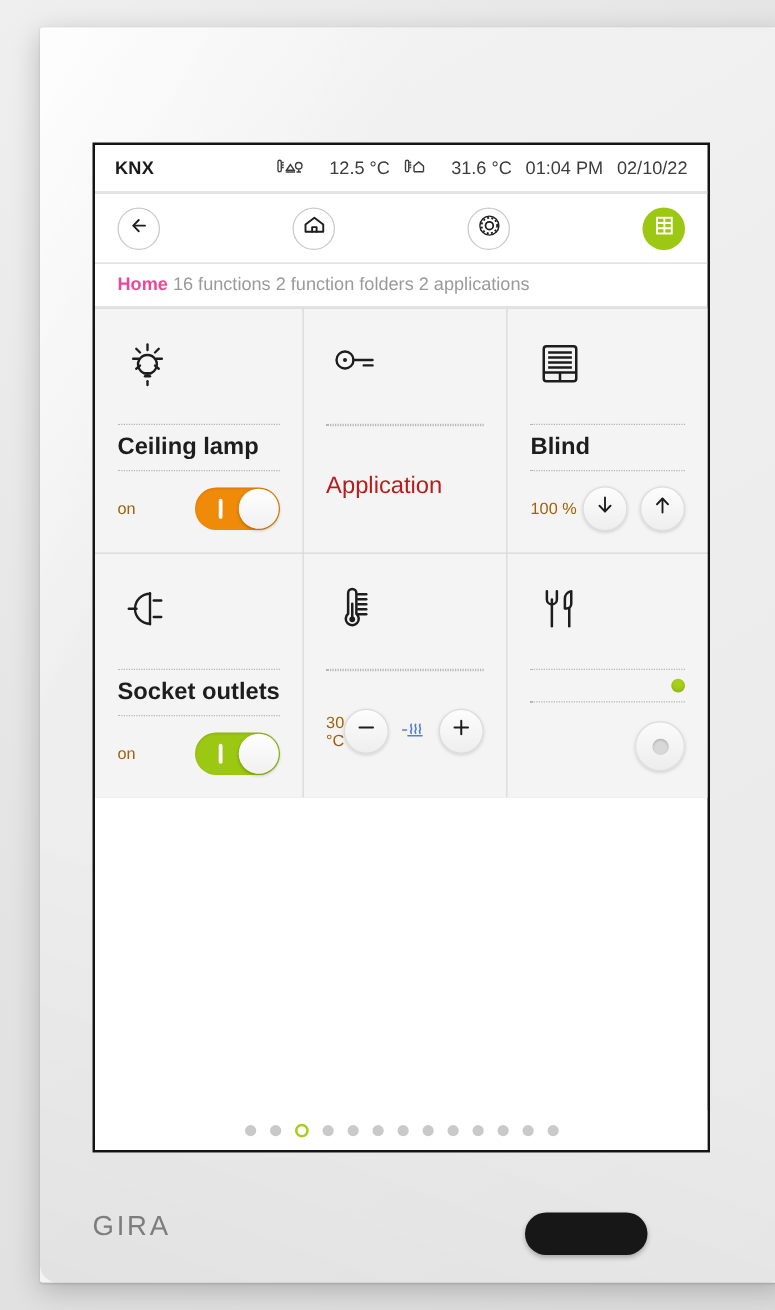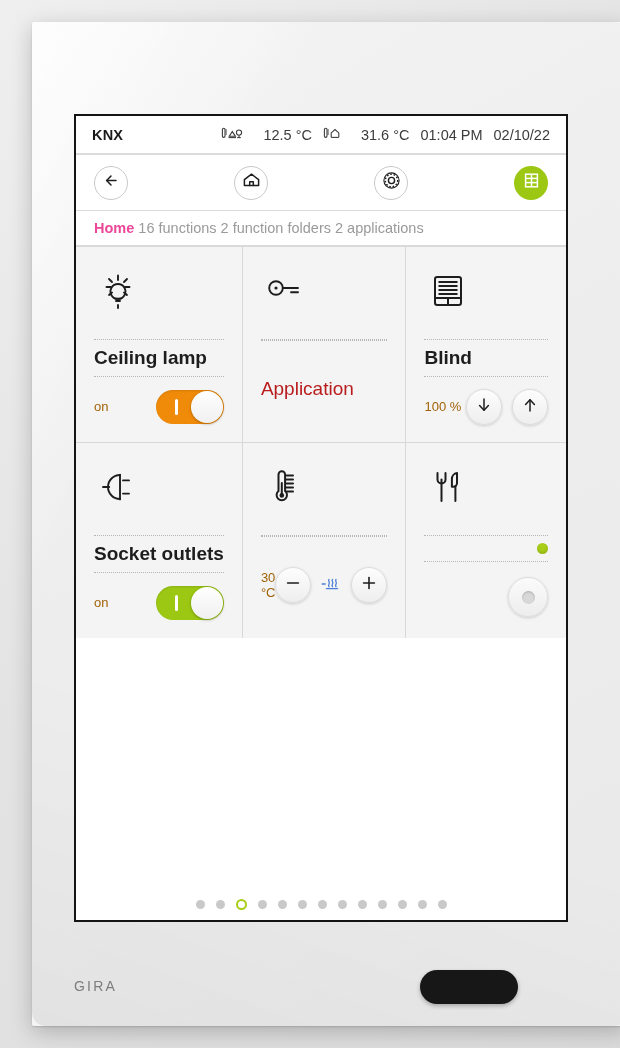--- a/index.html
+++ b/index.html
@@ -172,21 +172,21 @@
     width: 100%; height: 32px;
     display: flex; align-items: center; justify-content: center; gap: 11px;
     background: #fff;
   }
   .dot { width: 9px; height: 9px; border-radius: 50%; background: #c9c9c9; }
   .dot.active { background: transparent; border: 2px solid #a8ce18; width: 11px; height: 11px; }
 
   
   .brand {
     position: absolute; left: 42px; bottom: 32px;
-    font-size: 14px; color: #7d7d7d; letter-spacing: 2.2px; margin-top: 12px;
+    font-size: 22px; color: #7d7d7d; letter-spacing: 2.2px; margin-top: 12px;
   }
   .home-key {
     position: absolute; right: 110px; bottom: 22px;
     width: 98px; height: 34px; border-radius: 17px;
     background: #171717;
     box-shadow: 0 2px 4px rgba(0,0,0,.28);
   }
 </style>
 </head>
 <body>

